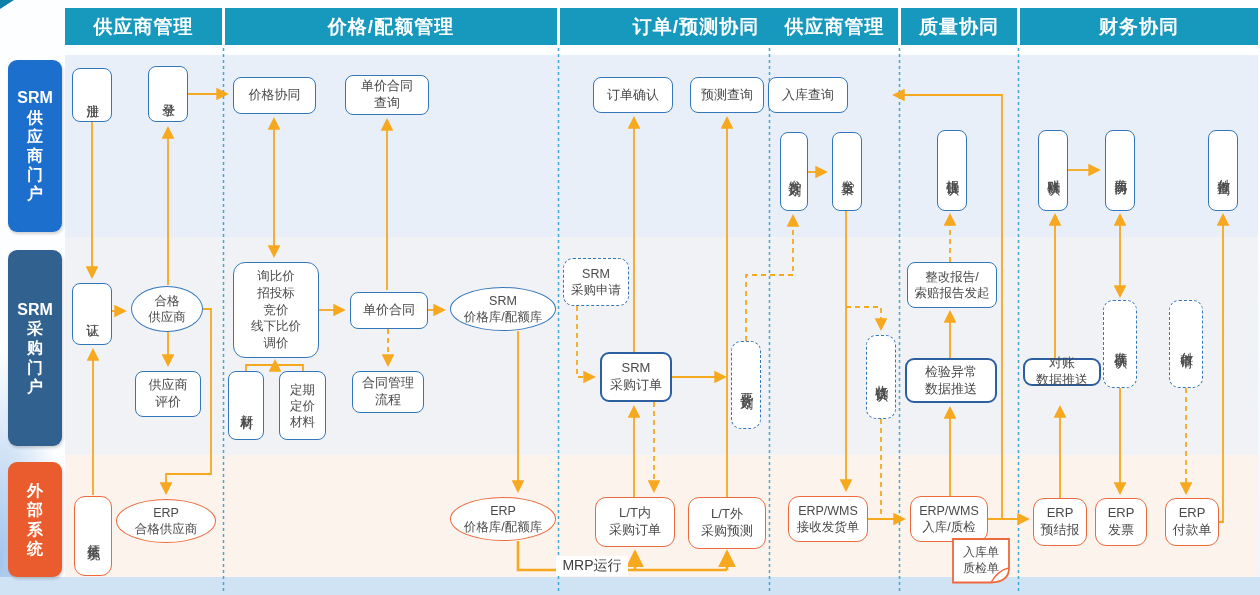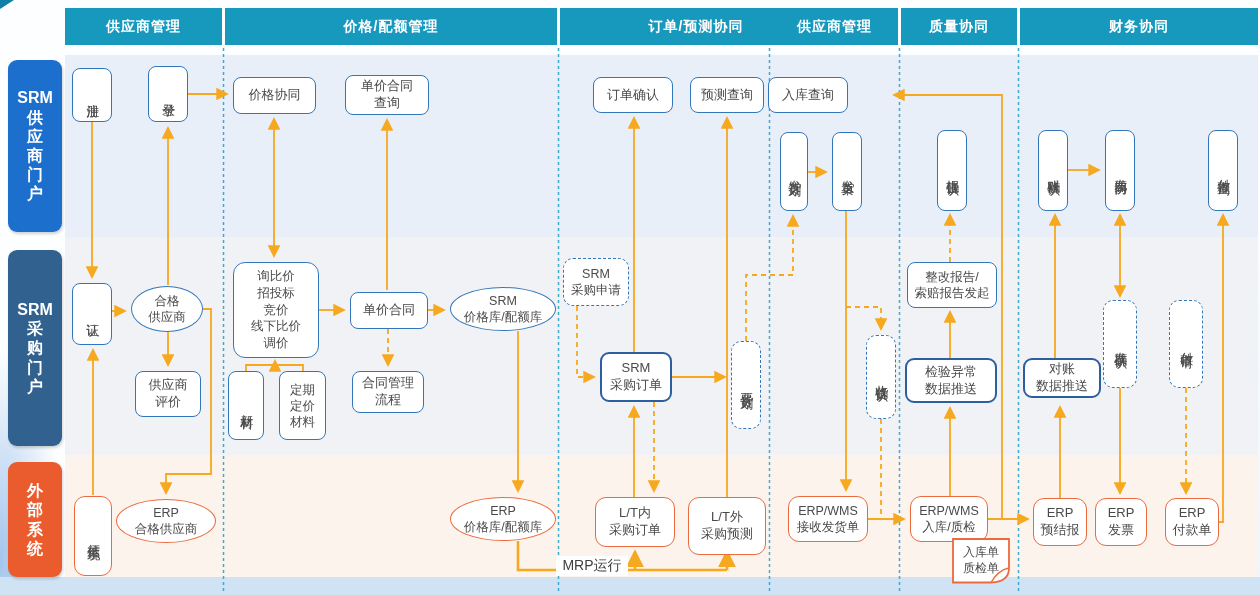--- a/index.html
+++ b/index.html
@@ -13,21 +13,21 @@
   .stage{position:absolute;left:0;top:0;width:1260px;height:595px;}
   
   .band{position:absolute;left:65px;width:1193px;}
   .band.r1{top:55px;height:182px;background:var(--c-row1,#E9EFF9);}
   .band.r2{top:237px;height:218px;background:var(--c-row2,#F1F2F5);}
   .band.r3{top:455px;height:122px;background:var(--c-row3,#FCF3EC);}
   .bottom-strip{position:absolute;left:0;top:577px;width:1260px;height:18px;background:#CFE3F4;}
   .corner{position:absolute;left:0;top:0;width:0;height:0;border-top:9px solid #0E7FA6;border-right:14px solid transparent;}
   
   .hseg{position:absolute;top:8px;height:37px;background:var(--c-header,#1799BE);
-    color:#fff;font-weight:bold;font-size:14px;display:flex;align-items:center;justify-content:center;letter-spacing:1px;}
+    color:#fff;font-weight:bold;font-size:19px;display:flex;align-items:center;justify-content:center;letter-spacing:1px;}
   
   .lane{position:absolute;left:8px;width:54px;border-radius:9px;color:#fff;font-weight:bold;font-size:16px;
     display:flex;align-items:center;justify-content:center;text-align:center;white-space:pre-line;line-height:1.2;
     box-shadow:1px 2px 3px rgba(0,0,0,.18);}
   .lane.l1{top:60px;height:172px;background:var(--c-lane1,#1D6FCE);}
   .lane.l2{top:250px;height:196px;background:var(--c-lane2,#31618F);}
   .lane.l3{top:462px;height:115px;background:var(--c-lane3,#EA5B2D);}
   
   .node{position:absolute;box-sizing:border-box;background:#fff;display:flex;align-items:center;justify-content:center;
     text-align:center;font-size:13px;color:#4A4A4A;white-space:pre-line;line-height:1.28;border-radius:8px;}
@@ -181,21 +181,21 @@
 
   <div class="node b" style="left:593px;top:77px;width:80px;height:36px;">订单确认</div>
   <div class="node b" style="left:690px;top:77px;width:74px;height:36px;">预测查询</div>
   <div class="node bd" style="left:563px;top:258px;width:66px;height:48px;font-size:12.5px;">SRM
 采购申请</div>
   <div class="node bb" style="left:600px;top:352px;width:72px;height:50px;">SRM
 采购订单</div>
   <div class="node bd vert" style="left:731px;top:341px;width:30px;height:88px;">要货计划</div>
   <div class="node o" style="left:595px;top:497px;width:80px;height:50px;">L/T内
 采购订单</div>
-  <div class="node o" style="left:688px;top:497px;width:78px;height:58px;">L/T外
+  <div class="node o" style="left:688px;top:497px;width:78px;height:52px;">L/T外
 采购预测</div>
   <div class="node plain" style="left:556px;top:556px;width:72px;height:20px;">MRP运行</div>
 
   <div class="node b" style="left:768px;top:77px;width:80px;height:36px;">入库查询</div>
   <div class="node b vert" style="left:780px;top:132px;width:28px;height:79px;">发货计划</div>
   <div class="node b vert" style="left:832px;top:132px;width:30px;height:79px;">发货单</div>
   <div class="node bd vert" style="left:866px;top:335px;width:30px;height:84px;">收货确认</div>
   <div class="node o" style="left:788px;top:496px;width:80px;height:46px;font-size:12.5px;">ERP/WMS
 接收发货单</div>
   <div class="node o" style="left:910px;top:496px;width:78px;height:46px;font-size:12.5px;">ERP/WMS
@@ -211,21 +211,21 @@
 
   <div class="node b vert" style="left:937px;top:130px;width:30px;height:81px;">报告确认</div>
   <div class="node b" style="left:907px;top:262px;width:90px;height:46px;font-size:12.5px;">整改报告/
 索赔报告发起</div>
   <div class="node bb" style="left:905px;top:358px;width:92px;height:45px;text-align:right;">检验异常
 数据推送</div>
 
   <div class="node b vert" style="left:1038px;top:130px;width:30px;height:81px;">对账确认</div>
   <div class="node b vert" style="left:1105px;top:130px;width:30px;height:81px;">发票协同</div>
   <div class="node b vert" style="left:1208px;top:130px;width:30px;height:81px;">付款查询</div>
-  <div class="node bb" style="left:1023px;top:358px;width:78px;height:40px;">对账
+  <div class="node bb" style="left:1023px;top:358px;width:78px;height:28px;">对账
 数据推送</div>
   <div class="node bd vert" style="left:1103px;top:300px;width:34px;height:88px;">发票确认</div>
   <div class="node bd vert" style="left:1169px;top:300px;width:34px;height:88px;">付款申请</div>
   <div class="node o" style="left:1033px;top:498px;width:54px;height:48px;">ERP
 预结报</div>
   <div class="node o" style="left:1095px;top:498px;width:52px;height:48px;">ERP
 发票</div>
   <div class="node o" style="left:1165px;top:498px;width:54px;height:48px;">ERP
 付款单</div>
 

